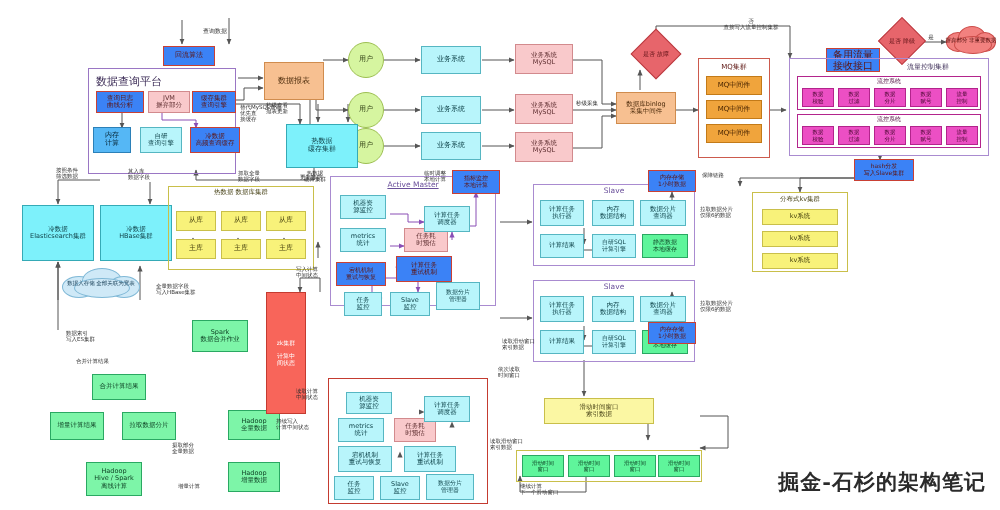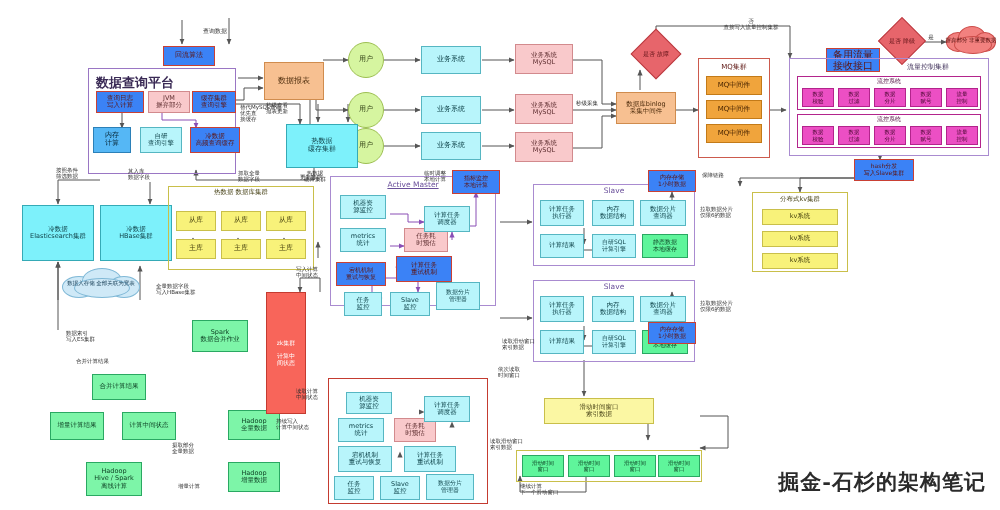--- a/index.html
+++ b/index.html
@@ -190,25 +190,25 @@
 
       <path d="M584,360 L584,396"></path>
       <path d="M648,418 L648,440"></path>
       <path d="M586,470 L586,492 L520,492 L520,476"></path>
       <path d="M700,416 L728,416 L728,448 L700,448"></path>
     </g>
   </svg>
 
   <div class="node c-purple grp" style="left:88px; top:68px; width:148px; height:106px; font-size:7px;">
   </div>
-  <div class="grp-title lt" style="left:88px; top:74px; width:110px; font-size:13px;font-weight:bold;">数据查询平台</div>
+  <div class="grp-title lt" style="left:88px; top:74px; width:110px; font-size:11px;">数据查询平台</div>
 
   <div class="node c-red" style="left:163px; top:46px; width:52px; height:20px; font-size:7px;">回流算法</div>
   <div class="node c-red" style="left:96px; top:91px; width:48px; height:22px; font-size:6.5px;">查询日志
-写入计算</div>
+曲线分析</div>
   <div class="node c-pink" style="left:148px; top:91px; width:42px; height:22px; font-size:6.5px;">JVM
 摒弃部分</div>
   <div class="node c-red" style="left:192px; top:91px; width:44px; height:22px; font-size:6.5px;">缓存集群
 查询引擎</div>
   <div class="node c-blue" style="left:93px; top:127px; width:38px; height:26px; font-size:7px;">内存
 计算</div>
   <div class="node c-cyan" style="left:140px; top:127px; width:42px; height:26px; font-size:6.5px;">自研
 查询引擎</div>
   <div class="node c-red" style="left:190px; top:127px; width:50px; height:26px; font-size:6.5px;">冷数据
 高频查询缓存</div>
@@ -319,21 +319,21 @@
     <div class="cb" style="left:48px; top:10px; width:32px; height:22px;"></div>
     <div class="cb" style="left:14px; top:12px; width:56px; height:20px;"></div>
     <div class="ctxt" style="font-size:5.5px;">数据入存储
 全部关联为宽表</div>
   </div>
 
   <div class="node c-green2" style="left:192px; top:320px; width:56px; height:32px; font-size:6.5px;">Spark
 数据合并作业</div>
   <div class="node c-green2" style="left:92px; top:374px; width:54px; height:26px; font-size:6.5px;">合并计算结果</div>
   <div class="node c-green2" style="left:50px; top:412px; width:54px; height:28px; font-size:6.5px;">增量计算结果</div>
-  <div class="node c-green2" style="left:122px; top:412px; width:54px; height:28px; font-size:6.5px;">计算中间状态</div>
+  <div class="node c-green2" style="left:122px; top:412px; width:54px; height:28px; font-size:6.5px;">拉取数据分片</div>
   <div class="node c-green2" style="left:86px; top:462px; width:56px; height:34px; font-size:6.5px;">Hadoop
 Hive / Spark
 离线计算</div>
   <div class="node c-green2" style="left:228px; top:410px; width:52px; height:30px; font-size:6.5px;">Hadoop
 全量数据</div>
   <div class="node c-green2" style="left:228px; top:462px; width:52px; height:30px; font-size:6.5px;">Hadoop
 增量数据</div>
 
   <div class="node c-red2" style="left:266px; top:292px; width:40px; height:122px; font-size:6px;">zk集群
 

